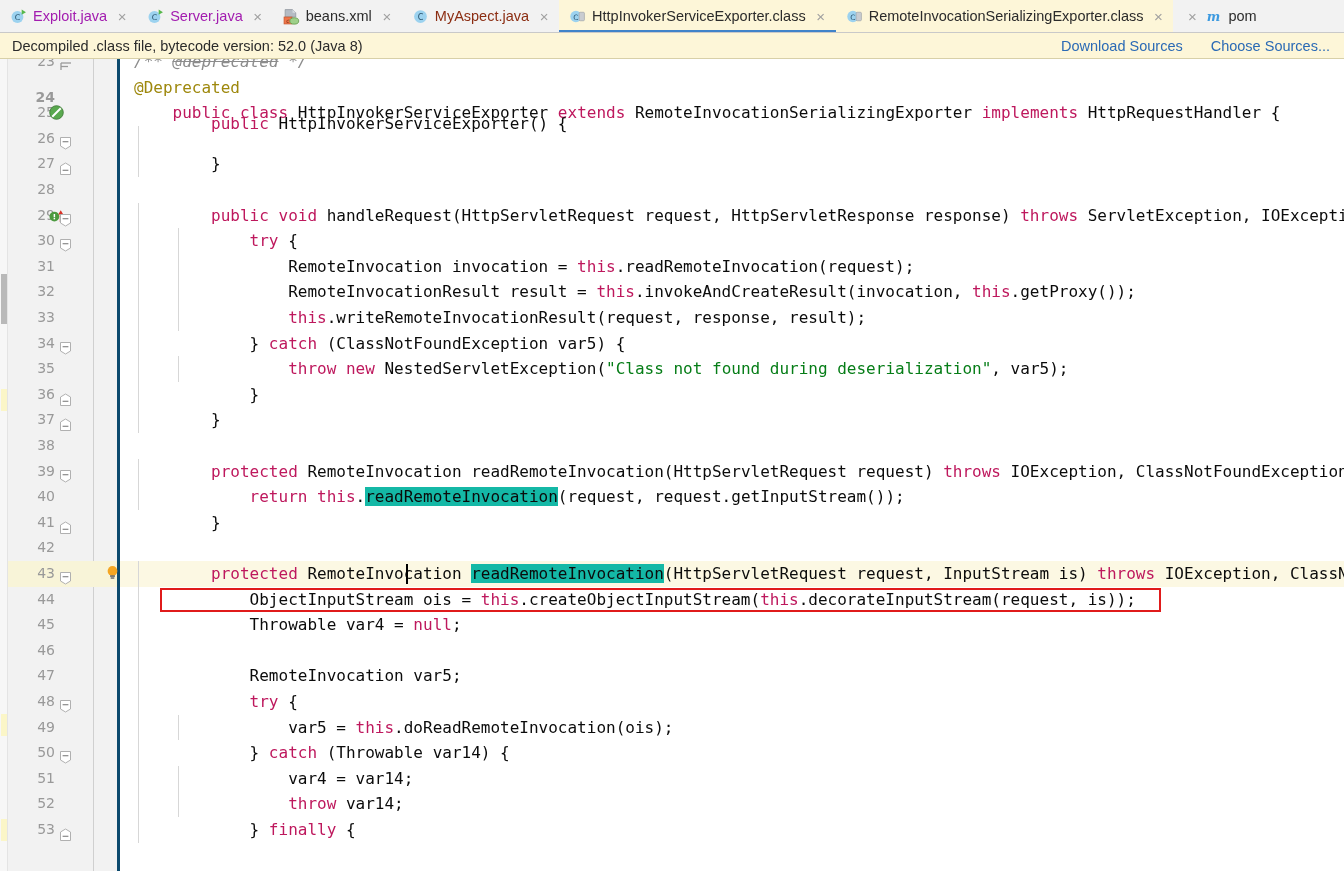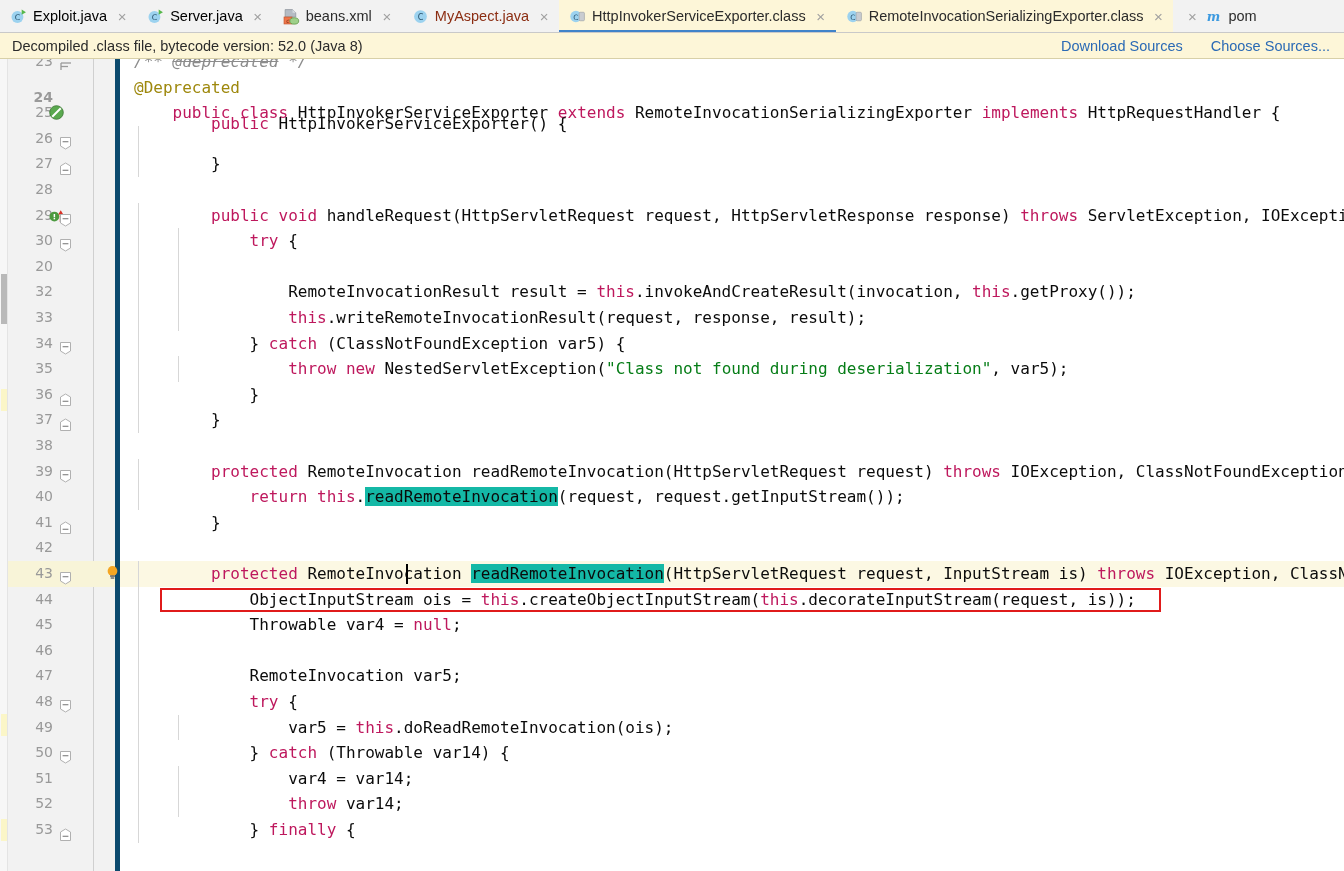--- a/index.html
+++ b/index.html
@@ -37,21 +37,21 @@
   .tab.active-file { background: #fdf6d8; }
   .tab.selected { background: #fdf6d8; }
   .tab.selected::after {
     content: "";
     position: absolute;
     left: 0; right: 0; bottom: 0;
     height: 3px;
     background: #4083c9;
   }
   .tab-label { line-height: 33px; }
-  .tab-label.java { color: #000000; }
+  .tab-label.java { color: #a21caf; }
   .tab-label.xml  { color: #2b2b2b; }
   .tab-label.aspect { color: #8b2d12; }
   .tab-label.cls  { color: #2b2b2b; }
   .tab-close {
     color: #a0a0a0;
     font-size: 15px;
     width: 14px;
     text-align: center;
     line-height: 33px;
     margin-left: 2px;
@@ -115,21 +115,21 @@
   }
   .leftbar-mark-c {
     position: absolute; left: 1px; width: 6px;
     top: 760px; height: 22px; background: #fbf6c8;
   }
 
   .gutter {
     width: 112px;
     flex: 0 0 auto;
     background: #f2f2f2;
-    border-right: 5px solid #0c4a6e;
+    border-right: 3px solid #0c4a6e;
     position: relative;
   }
   .code-area {
     position: relative;
     flex: 1 1 auto;
     background: #ffffff;
     overflow: hidden;
   }
 
   .row {
@@ -348,21 +348,21 @@
             <rect x="5.3" y="10.3" width="1.4" height="1.3" fill="#ffffff"></rect>
             <path d="M12 3 L14.4 7 L12.9 7 L12.9 14 L11.1 14 L11.1 7 L9.6 7 Z" fill="#d93025"></path>
           </svg></span><span class="gmark" style="padding-top: 6px;"><svg width="11" height="13" viewBox="0 0 11 13">
             <path d="M0.5 0.5h10v8.5l-5 3-5-3z" fill="#ffffff" stroke="#b0b0b0" stroke-width="1"></path>
             <line x1="2.6" y1="4.7" x2="8.4" y2="4.7" stroke="#8a8a8a" stroke-width="1.2"></line>
           </svg></span></div>
       <div class="row" style="position: absolute; top: 169.2px; left: 0px; right: 0px;"><span class="lnum">30</span><span class="gmark" style="padding-top: 6px;"><svg width="11" height="13" viewBox="0 0 11 13">
             <path d="M0.5 0.5h10v8.5l-5 3-5-3z" fill="#ffffff" stroke="#b0b0b0" stroke-width="1"></path>
             <line x1="2.6" y1="4.7" x2="8.4" y2="4.7" stroke="#8a8a8a" stroke-width="1.2"></line>
           </svg></span></div>
-      <div class="row" style="position: absolute; top: 194.8px; left: 0px; right: 0px;"><span class="lnum">20</span></div>
+      <div class="row" style="position: absolute; top: 194.8px; left: 0px; right: 0px;"><span class="lnum">31</span></div>
       <div class="row" style="position: absolute; top: 220.4px; left: 0px; right: 0px;"><span class="lnum">32</span></div>
       <div class="row" style="position: absolute; top: 246px; left: 0px; right: 0px;"><span class="lnum">33</span></div>
       <div class="row" style="position: absolute; top: 271.6px; left: 0px; right: 0px;"><span class="lnum">34</span><span class="gmark" style="padding-top: 6px;"><svg width="11" height="13" viewBox="0 0 11 13">
             <path d="M0.5 0.5h10v8.5l-5 3-5-3z" fill="#ffffff" stroke="#b0b0b0" stroke-width="1"></path>
             <line x1="2.6" y1="4.7" x2="8.4" y2="4.7" stroke="#8a8a8a" stroke-width="1.2"></line>
           </svg></span></div>
       <div class="row" style="position: absolute; top: 297.2px; left: 0px; right: 0px;"><span class="lnum">35</span></div>
       <div class="row" style="position: absolute; top: 322.8px; left: 0px; right: 0px;"><span class="lnum">36</span><span class="gmark" style="padding-top: 6px;"><svg width="11" height="13" viewBox="0 0 11 13">
             <path d="M0.5 12.5h10V4l-5-3-5 3z" fill="#ffffff" stroke="#b0b0b0" stroke-width="1"></path>
             <line x1="2.6" y1="8.3" x2="8.4" y2="8.3" stroke="#8a8a8a" stroke-width="1.2"></line>
@@ -413,20 +413,21 @@
     </div>
   <div class="code-area" id="codearea">
       <div class="row code" style="top: -10px;"><span class="cmt">/** </span><span class="cmt depr">@deprecated</span><span class="cmt"> */</span></div>
       <div class="row code" style="top: 15.6px;"><span class="anno">@Deprecated</span></div>
       <div class="row code" style="top: 41.2px;">    <span class="kw">public</span> <span class="kw">class</span> HttpInvokerServiceExporter <span class="kw">extends</span> RemoteInvocationSerializingExporter <span class="kw">implements</span> HttpRequestHandler {</div>
       <div class="row code" style="top: 52px;">        <span class="kw">public</span> HttpInvokerServiceExporter() {</div>
       <div class="row code" style="top: 92.4px;">        }</div>
       <div class="row code" style="top: 118px;"></div>
       <div class="row code" style="top: 143.6px;">        <span class="kw">public</span> <span class="kw">void</span> handleRequest(HttpServletRequest request, HttpServletResponse response) <span class="kw">throws</span> ServletException, IOException</div>
       <div class="row code" style="top: 169.2px;">            <span class="kw">try</span> {</div>
+      <div class="row code" style="top: 194.8px;">                RemoteInvocation invocation = <span class="kw">this</span>.readRemoteInvocation(request);</div>
       <div class="row code" style="top: 220.4px;">                RemoteInvocationResult result = <span class="kw">this</span>.invokeAndCreateResult(invocation, <span class="kw">this</span>.getProxy());</div>
       <div class="row code" style="top: 246px;">                <span class="kw">this</span>.writeRemoteInvocationResult(request, response, result);</div>
       <div class="row code" style="top: 271.6px;">            } <span class="kw">catch</span> (ClassNotFoundException var5) {</div>
       <div class="row code" style="top: 297.2px;">                <span class="kw">throw</span> <span class="kw">new</span> NestedServletException(<span class="str">"Class not found during deserialization"</span>, var5);</div>
       <div class="row code" style="top: 322.8px;">            }</div>
       <div class="row code" style="top: 348.4px;">        }</div>
       <div class="row code" style="top: 374px;"></div>
       <div class="row code" style="top: 399.6px;">        <span class="kw">protected</span> RemoteInvocation readRemoteInvocation(HttpServletRequest request) <span class="kw">throws</span> IOException, ClassNotFoundException {</div>
       <div class="row code" style="top: 425.2px;">            <span class="kw">return</span> <span class="kw">this</span>.<span class="hl">readRemoteInvocation</span>(request, request.getInputStream());</div>
       <div class="row code" style="top: 450.8px;">        }</div>

